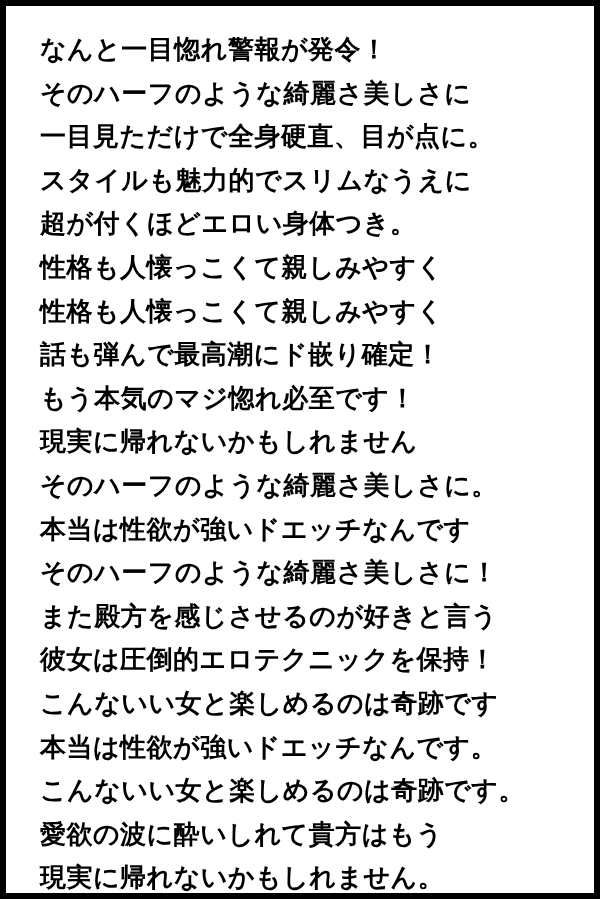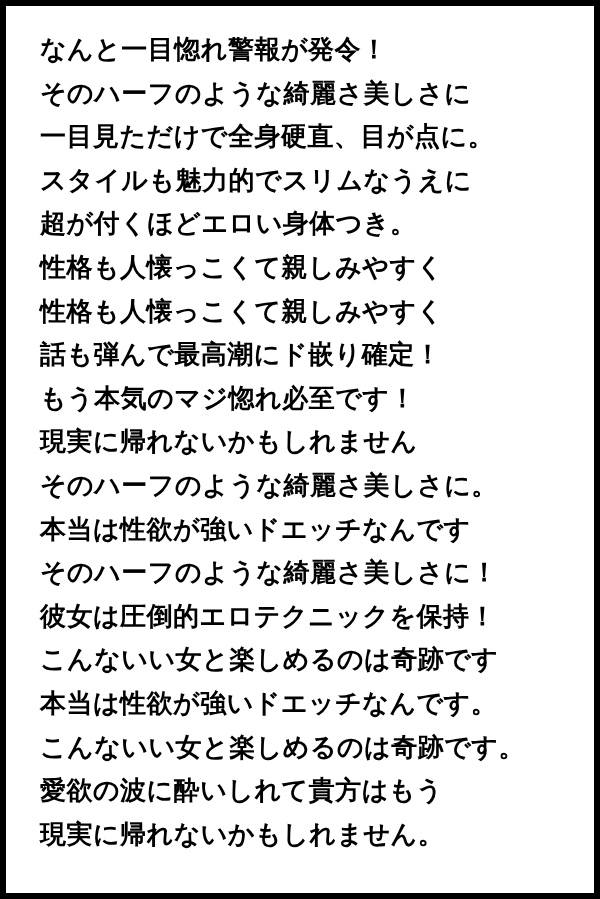--- a/index.html
+++ b/index.html
@@ -49,20 +49,21 @@
     <div class="line">スタイルも魅力的でスリムなうえに</div>
     <div class="line">超が付くほどエロい身体つき。</div>
     <div class="line">性格も人懐っこくて親しみやすく</div>
     <div class="line">性格も人懐っこくて親しみやすく</div>
     <div class="line">話も弾んで最高潮にド嵌り確定！</div>
     <div class="line">もう本気のマジ惚れ必至です！</div>
     <div class="line">現実に帰れないかもしれません</div>
     <div class="line">そのハーフのような綺麗さ美しさに。</div>
     <div class="line">本当は性欲が強いドエッチなんです</div>
     <div class="line">そのハーフのような綺麗さ美しさに！</div>
+    <div class="line">また殿方を感じさせるのが好きと言う</div>
     <div class="line">彼女は圧倒的エロテクニックを保持！</div>
     <div class="line">こんないい女と楽しめるのは奇跡です</div>
     <div class="line">本当は性欲が強いドエッチなんです。</div>
     <div class="line">こんないい女と楽しめるのは奇跡です。</div>
     <div class="line">愛欲の波に酔いしれて貴方はもう</div>
     <div class="line">現実に帰れないかもしれません。</div>
   </div>
 </div>
 
 </body></html>

